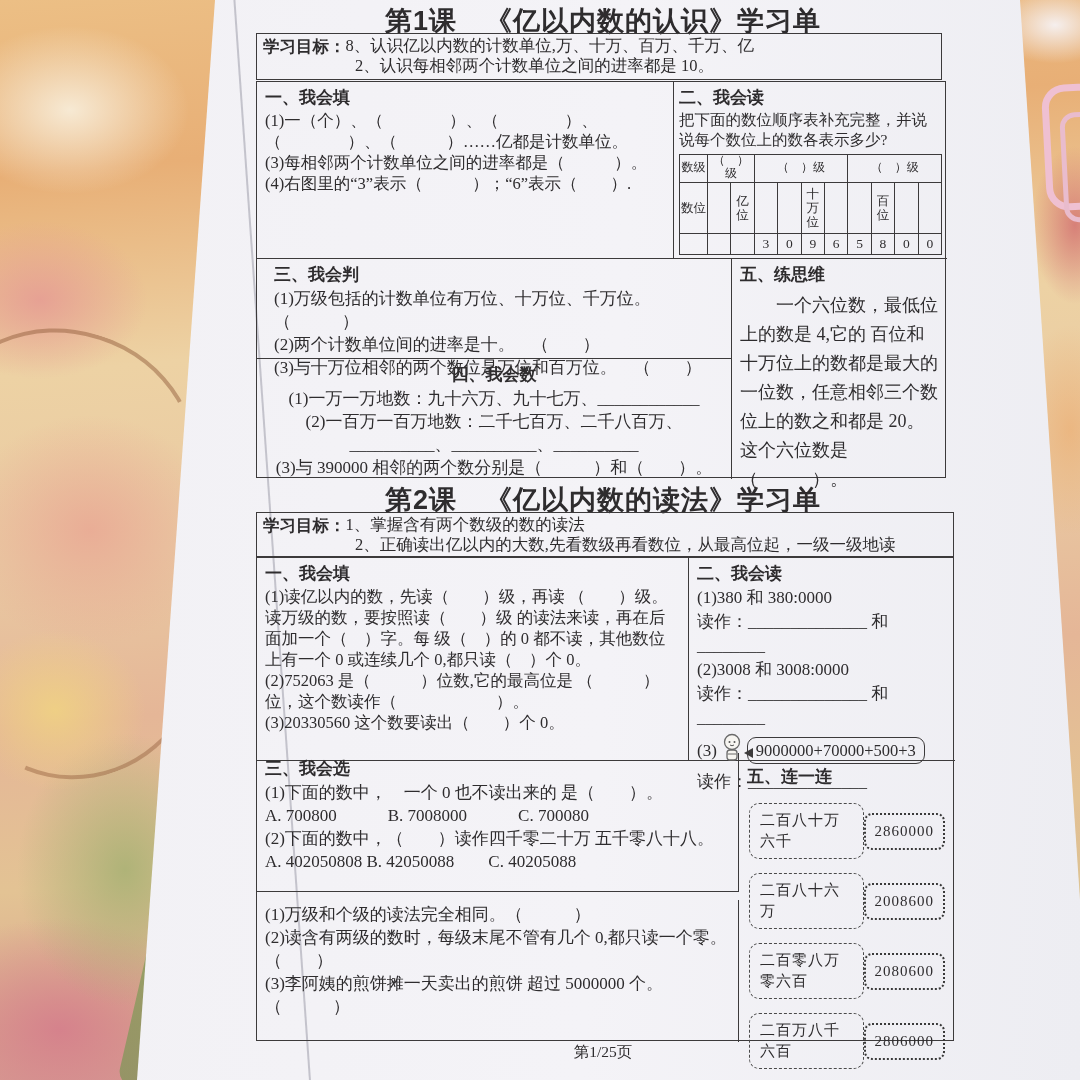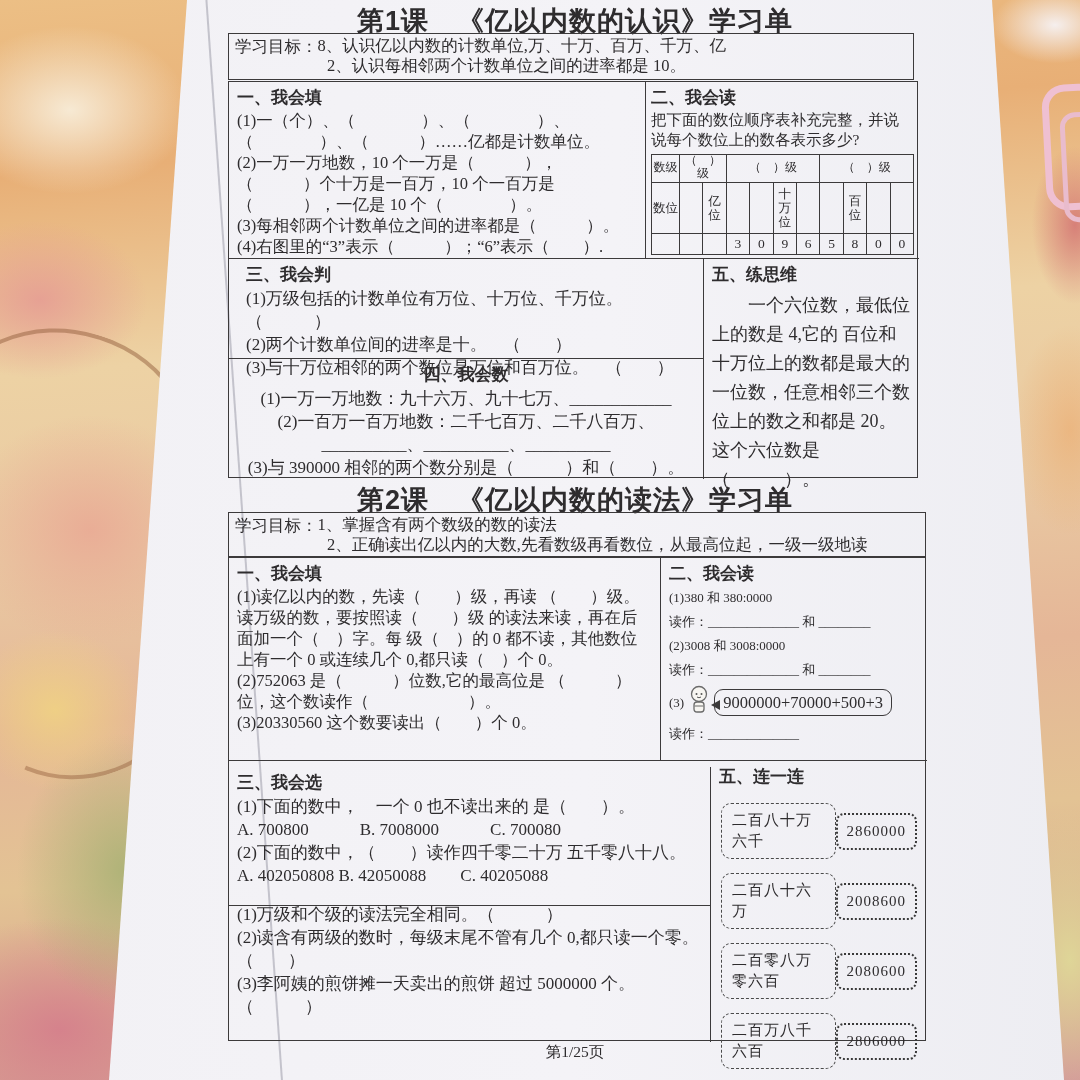--- a/index.html
+++ b/index.html
@@ -23,47 +23,47 @@
   .arc.a1{left:-70px;top:330px;width:260px;height:230px;border-top-color:rgba(148,96,62,.5);transform:rotate(18deg);}
   .arc.a2{left:-40px;top:560px;width:230px;height:210px;border-top-color:rgba(148,96,62,.45);transform:rotate(160deg);}
   .stem{position:absolute;left:150px;top:790px;width:30px;height:300px;border-radius:15px;
         background:linear-gradient(rgba(150,165,100,.9),rgba(128,148,88,.75));transform:rotate(13deg);}
   
   .clip-outer{position:absolute;left:1044px;top:84px;width:46px;height:112px;border:7px solid #efc0d2;border-radius:23px;transform:rotate(-3deg);}
   .clip-inner{position:absolute;left:1062px;top:112px;width:28px;height:100px;border:5px solid #e9bccd;border-radius:15px;transform:rotate(-3deg);}
   
   .paper{position:absolute;inset:0;color:#2e2c2e;
     clip-path:polygon(187px 0px,992px 0px,1064px 1080px,109px 1080px);
-    background:linear-gradient(93deg,#e7e5ec 0%,#f2f1f5 6%,#f4f3f7 55%,#ededf2 100%);}
+    background:linear-gradient(93deg,#e7e5ec 0%,#f2f1f5 6%,#f4f3f7 55%,#ededf2 100%);margin-left:28px;}
   .edge-line{position:absolute;left:205px;top:-6px;width:2px;height:1100px;background:rgba(110,110,125,.35);
              transform:rotate(-4deg);transform-origin:top center;}
   .title{position:absolute;left:225px;width:700px;text-align:center;font-weight:bold;font-size:27px;
          font-family:"Liberation Sans","DejaVu Sans",sans-serif;letter-spacing:1px;}
   .goalbox{position:absolute;left:228px;box-sizing:border-box;border:1.6px solid #3c3a3b;padding:2px 6px;
            font-size:16.5px;line-height:20px;}
   .goalbox .row{display:flex;}
-  .goal-label{font-weight:normal;white-space:nowrap;font-family:"Liberation Sans","DejaVu Sans",sans-serif;}
+  .goal-label{font-weight:bold;white-space:nowrap;font-family:"Liberation Sans","DejaVu Sans",sans-serif;}
   .goal2{padding-left:92px;}
   .grid{position:absolute;left:228px;box-sizing:border-box;border:1.6px solid #3c3a3b;}
   .cell{position:absolute;box-sizing:border-box;padding:3px 8px 2px 8px;font-size:16.5px;line-height:21px;}
   .br{border-right:1.6px solid #3c3a3b;} .bb{border-bottom:1.6px solid #3c3a3b;}
   .heading{font-family:"Liberation Sans","DejaVu Sans",sans-serif;font-weight:bold;font-size:17px;line-height:25px;}
   .item{margin:0;}
   .wide{font-size:17px;line-height:23px;}
   .think-body{font-size:18px;line-height:29px;text-indent:2em;margin-top:4px;}
   
   table.pv{border-collapse:collapse;margin-top:4px;width:100%;table-layout:fixed;}
   table.pv td{border:1px solid #3c3a3b;text-align:center;padding:0;font-size:12.5px;line-height:1.12;
               vertical-align:middle;overflow:hidden;}
   td.pvh{width:27px;}
   tr.gr td{height:26px;font-size:12px;font-family:Liberation Mono, monospace;}
   tr.lr td{height:50px;}
   tr.dr td{height:20px;font-size:13.5px;}
   
-  .rline{font-size:13px;line-height:24px;}
+  .rline{font-size:17px;line-height:24px;}
   .bubble-row{display:flex;align-items:center;gap:4px;margin:3px 0 2px 0;}
   .bubble{position:relative;border:1.6px solid #3c3a3b;border-radius:9px;padding:2px 8px;font-size:16.5px;white-space:nowrap;}
   .bubble::before{content:"";position:absolute;left:-9px;top:10px;border:5px solid transparent;border-right:9px solid #3c3a3b;}
   
   .match-row{display:flex;justify-content:space-between;align-items:center;margin:14px 2px 0 2px;}
   .word-box{border:1.6px dashed #4a4a4a;border-radius:10px;padding:6px 10px;font-size:15px;letter-spacing:1px;}
   .num-box{border:2.5px dotted #3a3a3a;border-radius:8px;padding:6px 9px;font-size:15px;letter-spacing:1px;}
   .footer{position:absolute;left:225px;width:700px;text-align:center;font-size:15.5px;top:1042px;}
 </style>
 </head>
@@ -87,21 +87,20 @@
         <span>8、认识亿以内数的计数单位,万、十万、百万、千万、亿</span>
       </div>
       <div class="goal2">2、认识每相邻两个计数单位之间的进率都是 10。</div>
     </div>
 
     <div class="grid" style="top:81px;width:690px;height:397px;">
 
       <div class="cell br bb" style="left:0;top:0;width:417px;height:177px;">
         <div class="heading">一、我会填</div>
         <div class="item">(1)一（个）、（　　　　）、（　　　　）、（　　　　）、（　　　）……亿都是计数单位。</div>
-        <div class="item">(2)一万一万地数，10 个一万是（　　　），（　　　）个十万是一百万，10 个一百万是 （　　　），一亿是 10 个（　　　　）。</div>
         <div class="item">(3)每相邻两个计数单位之间的进率都是（　　　）。</div>
         <div class="item">(4)右图里的“3”表示（　　　）；“6”表示（　　）.</div>
       </div>
 
       <div class="cell bb" style="left:417px;top:0;width:273px;height:177px;padding:3px 5px;">
         <div class="heading">二、我会读</div>
         <div style="font-size:15.5px;line-height:20px;">把下面的数位顺序表补充完整，并说说每个数位上的数各表示多少?</div>
         <table class="pv">
           <tbody>
               <tr class="gr">
@@ -196,21 +195,21 @@
               <path d="M9 12 q2 1.5 4 0" stroke="#555" stroke-width="1" fill="none"></path>
               <rect x="6" y="17" width="10" height="10" rx="3" fill="#f7f5f1" stroke="#6a6a6a" stroke-width="1.3"></rect>
               <line x1="6.5" y1="21" x2="15.5" y2="21" stroke="#6a6a6a" stroke-width="1"></line>
             </svg>
           </span>
           <span class="bubble">9000000+70000+500+3</span>
         </div>
         <div class="rline">读作：______________</div>
       </div>
 
-      <div class="cell br bb wide" style="left:0;top:209px;width:482px;height:139px;">
+      <div class="cell br bb wide" style="left:0;top:195px;width:482px;height:139px;">
         <div class="heading">三、我会选</div>
         <div class="item">(1)下面的数中，　一个 0 也不读出来的 是（　　）。</div>
         <div class="item">A. 700800　　　B. 7008000　　　C. 700080</div>
         <div class="item">(2)下面的数中，（　　）读作四千零二十万 五千零八十八。</div>
         <div class="item">A. 402050808  B. 42050088　　C. 40205088</div>
       </div>
 
       <div class="cell br wide" style="left:0;top:342px;width:482px;height:142px;">
         <div class="item">(1)万级和个级的读法完全相同。（　　　）</div>
         <div class="item">(2)读含有两级的数时，每级末尾不管有几个 0,都只读一个零。（　　）</div>

